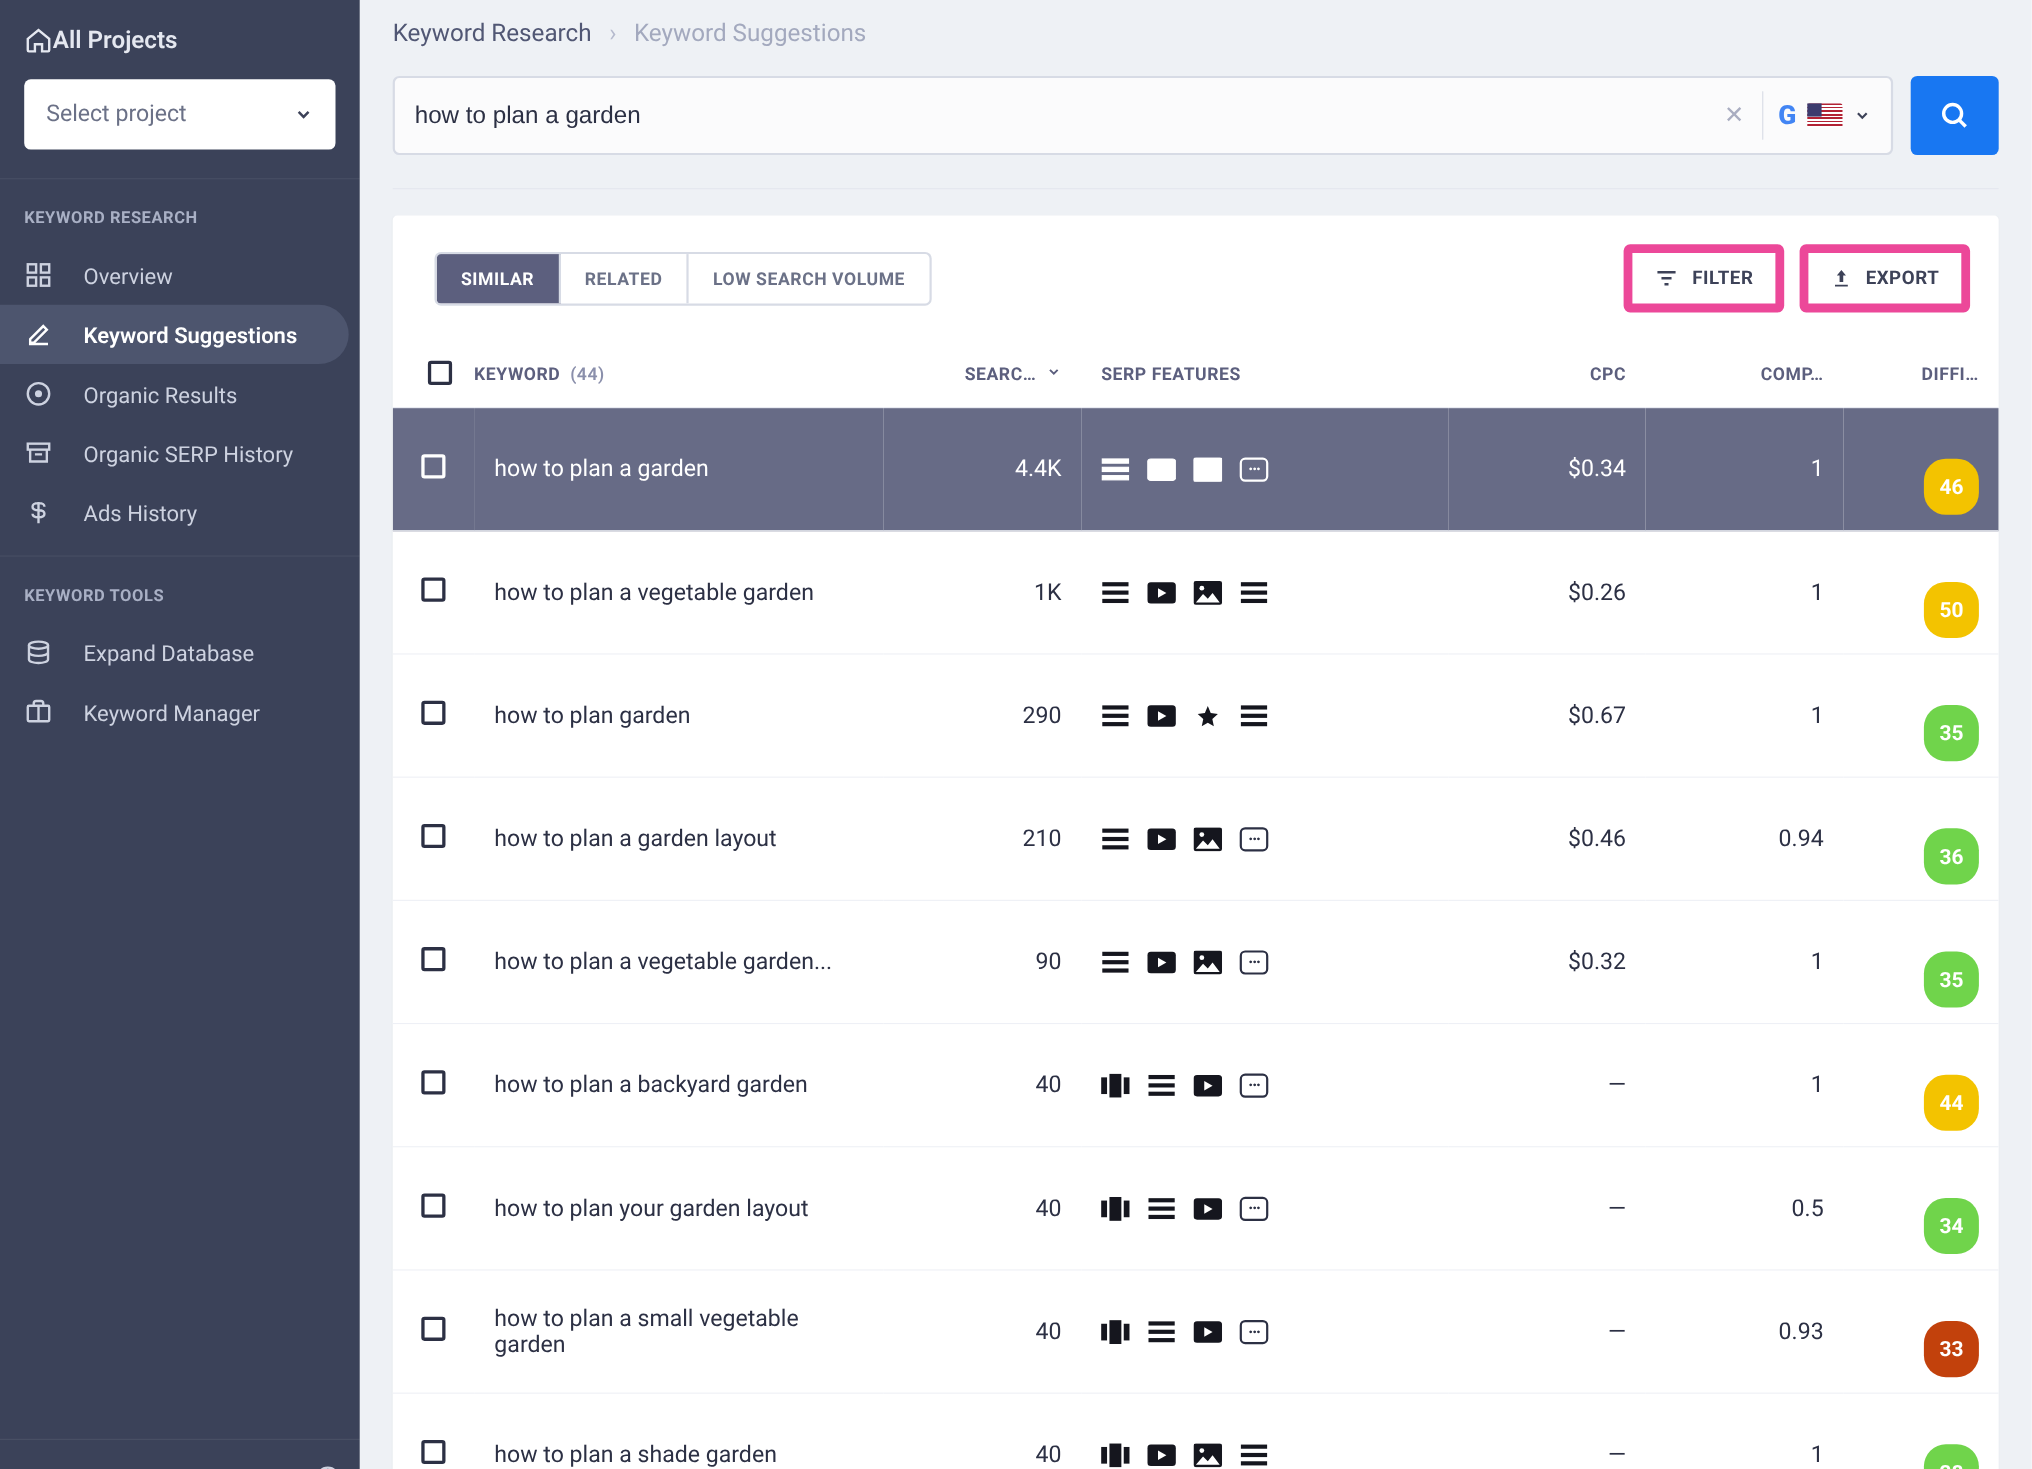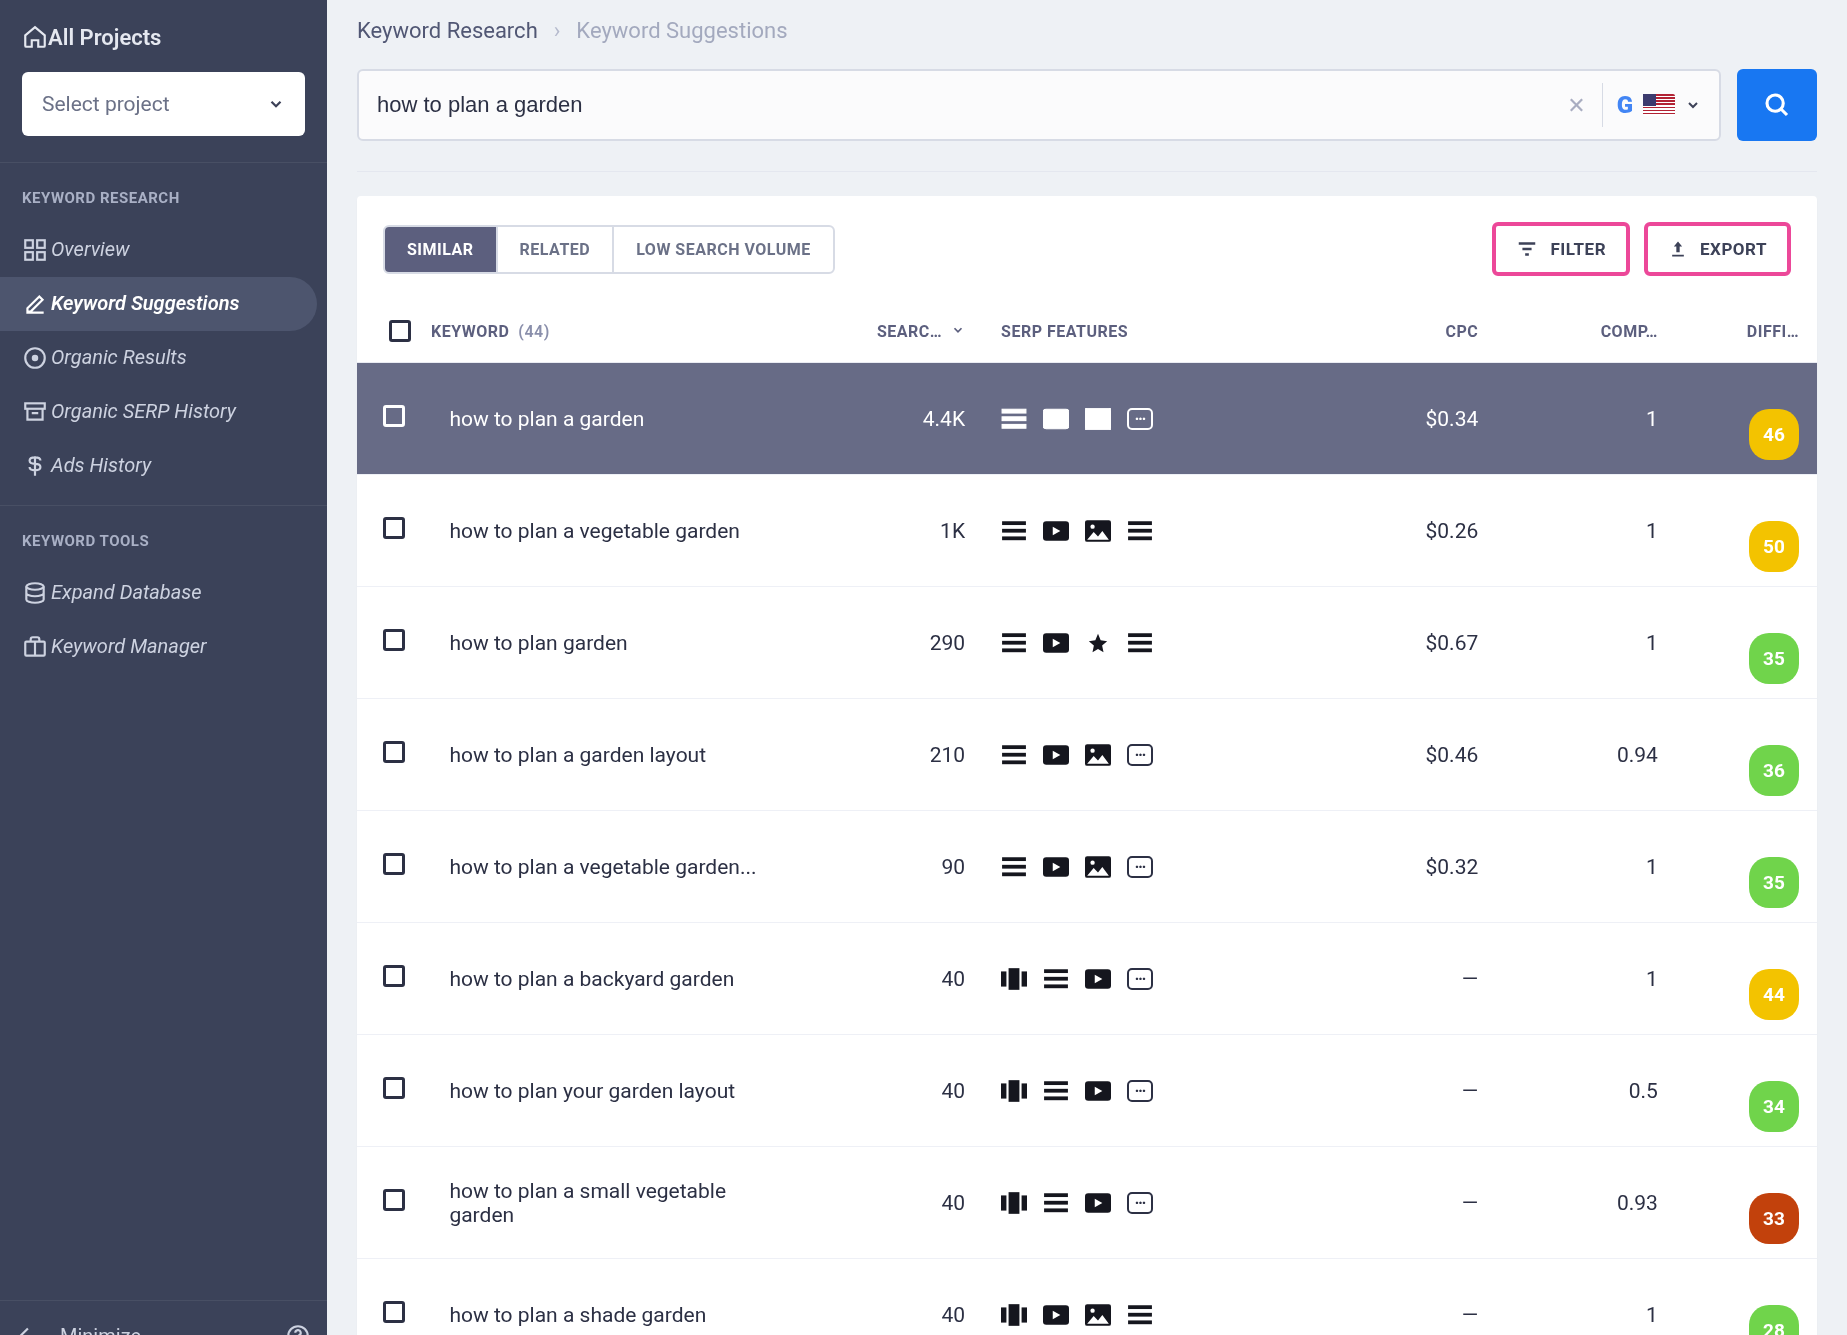--- a/index.html
+++ b/index.html
@@ -5,21 +5,21 @@
   * { box-sizing: border-box; margin: 0; padding: 0; }
   body { font-family: -apple-system, BlinkMacSystemFont, "Segoe UI", Roboto, sans-serif; background: #eef1f5; color: #2c3044; display: flex; min-height: 100vh; font-size: 20px; }
   
   
   .sidebar { width: 327px; background: #3b4259; color: #cdd2e0; display: flex; flex-direction: column; flex-shrink: 0; position: relative; }
   .sidebar-top { padding: 24px 22px 14px; }
   .all-projects { display: flex; align-items: center; font-size: 22px; font-weight: 600; color: #e5e8f0; margin-bottom: 22px; }
   .project-select { background: #fff; border-radius: 6px; height: 64px; display: flex; align-items: center; justify-content: space-between; padding: 0 20px; color: #6b7187; font-size: 21px; }
   .sidebar-divider { height: 1px; background: rgba(255,255,255,0.07); margin: 12px 0 0; }
   .nav-section-title { font-size: 15px; font-weight: 700; letter-spacing: 0.5px; color: #a9b0c5; padding: 26px 22px 16px; }
-  .nav-item { display: flex; align-items: flex-start; gap: 3px; padding: 14px 22px; font-size: 20px; color: #cdd2e0; cursor: pointer; border-radius: 0 40px 40px 0; margin-right: 10px; font-style: italic; }
+  .nav-item { display: flex; align-items: flex-end; gap: 28px; padding: 14px 22px; font-size: 20px; color: #cdd2e0; cursor: pointer; border-radius: 0 40px 40px 0; margin-right: 10px; }
   .nav-item.active { background: #4d556e; color: #fff; font-weight: 600; }
   .nav-footer { margin-top: auto; border-top: 1px solid rgba(255,255,255,0.07); padding: 22px 16px; display: flex; align-items: center; font-size: 20px; color: #cdd2e0; }
   .nav-footer .spacer { flex: 1; }
   
   .icon { width: 26px; height: 26px; display: inline-flex; align-items: center; justify-content: center; flex-shrink: 0; }
   .icon svg { width: 100%; height: 100%; }
   
   
   .main { flex: 1; padding: 18px 30px 0 30px; overflow: auto; }
   .breadcrumb { display: flex; align-items: center; gap: 16px; font-size: 22px; color: #515774; margin-bottom: 26px; }
@@ -31,27 +31,27 @@
   .search-input { flex: 1; border: none; outline: none; background: transparent; font-size: 22px; color: #2c3044; }
   .search-clear { color: #a9adc1; font-size: 22px; padding: 8px; cursor: pointer; }
   .search-divider { width: 1px; background: #d7dbe5; height: 44px; margin: 0 14px 0 8px; }
   .search-engine { display: flex; align-items: center; gap: 10px; cursor: pointer; }
   .search-btn { width: 80px; background: #1877f2; border-radius: 6px; display: flex; align-items: center; justify-content: center; cursor: pointer; }
   .search-btn svg { width: 30px; height: 30px; }
   
   .hr { height: 1px; background: #e4e7ef; margin-bottom: 24px; }
   
   .panel { background: #fff; border-radius: 4px; overflow: hidden; box-shadow: 0 1px 2px rgba(0,0,0,0.03); }
-  .panel-top { display: flex; justify-content: space-between; align-items: center; padding: 26px 26px 24px; gap: 16px; }
+  .panel-top { display: flex; justify-content: space-between; align-items: center; padding: 26px 26px 24px; gap: 16px; margin-left: 12px; }
   .tabs-group { display: flex; border: 2px solid #d7dbe5; border-radius: 6px; overflow: hidden; }
   .tab { padding: 13px 22px; font-size: 16px; font-weight: 700; letter-spacing: 0.5px; color: #6b7187; cursor: pointer; border-right: 2px solid #d7dbe5; }
   .tab:last-child { border-right: none; }
   .tab.active { background: #5c5f7e; color: #fff; }
   .panel-actions { display: flex; gap: 14px; }
-  .action-btn { display: flex; align-items: center; gap: 12px; border: 4px solid #ec4899; border-radius: 6px; padding: 12px 20px; font-size: 17px; font-weight: 700; letter-spacing: 0.5px; color: #3d4258; cursor: pointer; }
+  .action-btn { display: flex; align-items: center; gap: 12px; border: 8px solid #ec4899; border-radius: 6px; padding: 12px 20px; font-size: 17px; font-weight: 700; letter-spacing: 0.5px; color: #3d4258; cursor: pointer; }
   
   .table { width: 100%; border-collapse: collapse; }
   .table thead th { text-align: right; font-size: 16px; font-weight: 700; letter-spacing: 0.5px; color: #5c5f7e; padding: 20px 18px; border-bottom: 1px solid #e9ebf2; white-space: nowrap; }
   .table thead th.left { text-align: left; }
   .table tbody td { padding: 14px 18px; border-bottom: 1px solid #eef0f6; font-size: 21px; color: #2c3044; }
   .table tbody tr.highlight td { background: #676b86; color: #fff; }
   .table tbody tr.highlight .serp-icons svg { fill: #fff; stroke: #fff; }
   .table tbody tr.highlight .more-box { border-color: #fff; color: #fff; }
   .table tbody tr.highlight input.row-cb-box { border-color: #fff; }
   .td-check { width: 56px; text-align: center; }

